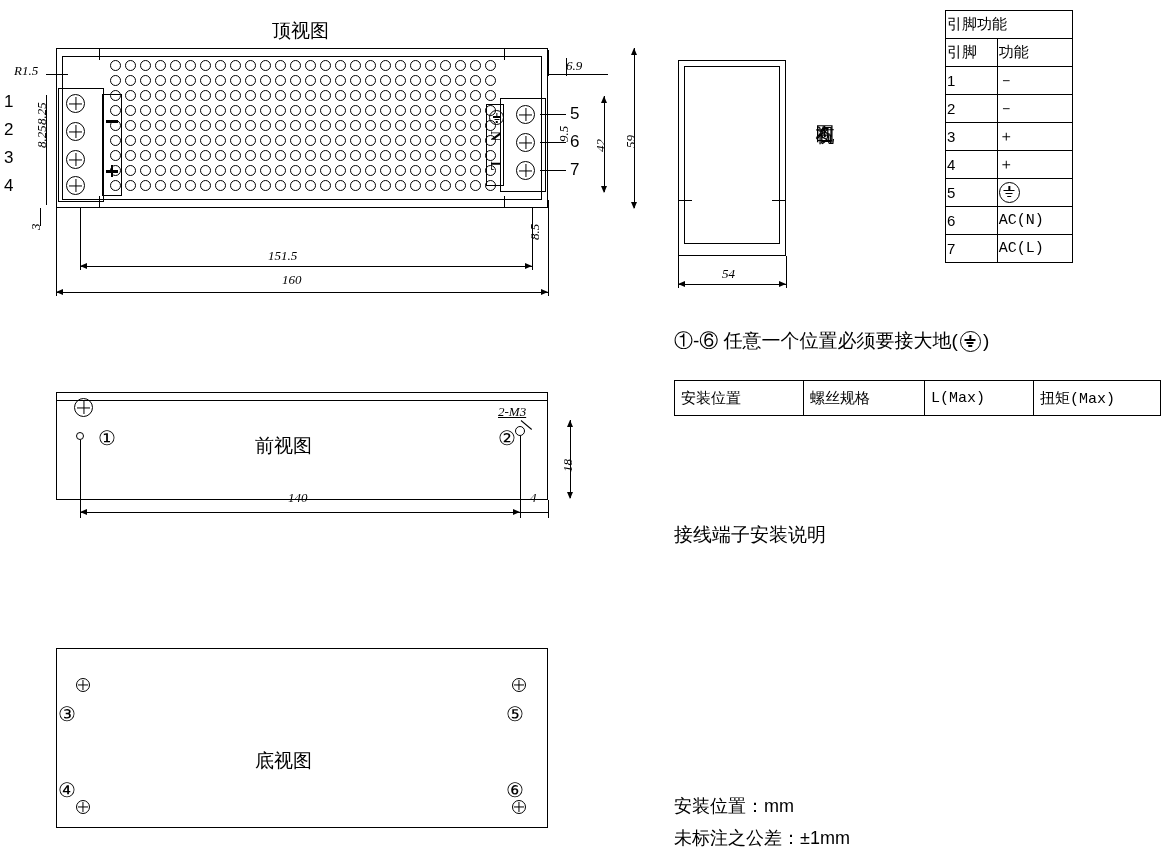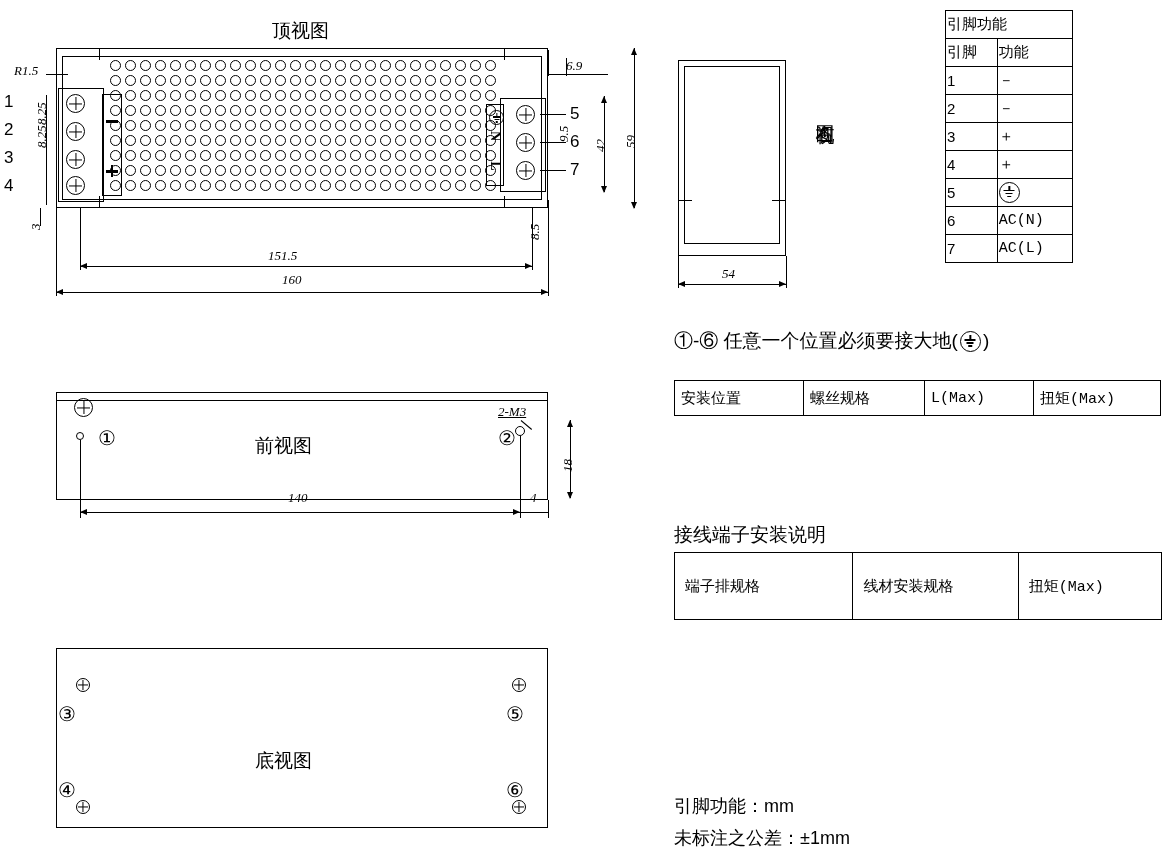--- a/index.html
+++ b/index.html
@@ -518,23 +518,18 @@
     </tr>
   </tbody>
     </table>
 </div>
 
 <div class="note" style="left:674px;top:522px;font-size:19px;">接线端子安装说明</div>
 
 <div class="abs" style="left:674px;top:552px;">
   <table class="t" id="term-table">
     <tbody>
-        <tr>
-      <th style="width:168px;">端子排规格</th>
-      <th style="width:154px;">线材安装规格</th>
-      <th class="mono" style="width:128px;">扭矩(Max)</th>
-    </tr>
   </tbody>
     </table>
 </div>
 
-<div class="note" style="left:674px;top:794px;font-size:18px;">引脚功能：mm</div>
+<div class="note" style="left:674px;top:794px;font-size:18px;">安装位置：mm</div>
 <div class="note" style="left:674px;top:826px;font-size:18px;">未标注之公差：±1mm</div>
 
 </body></html>

